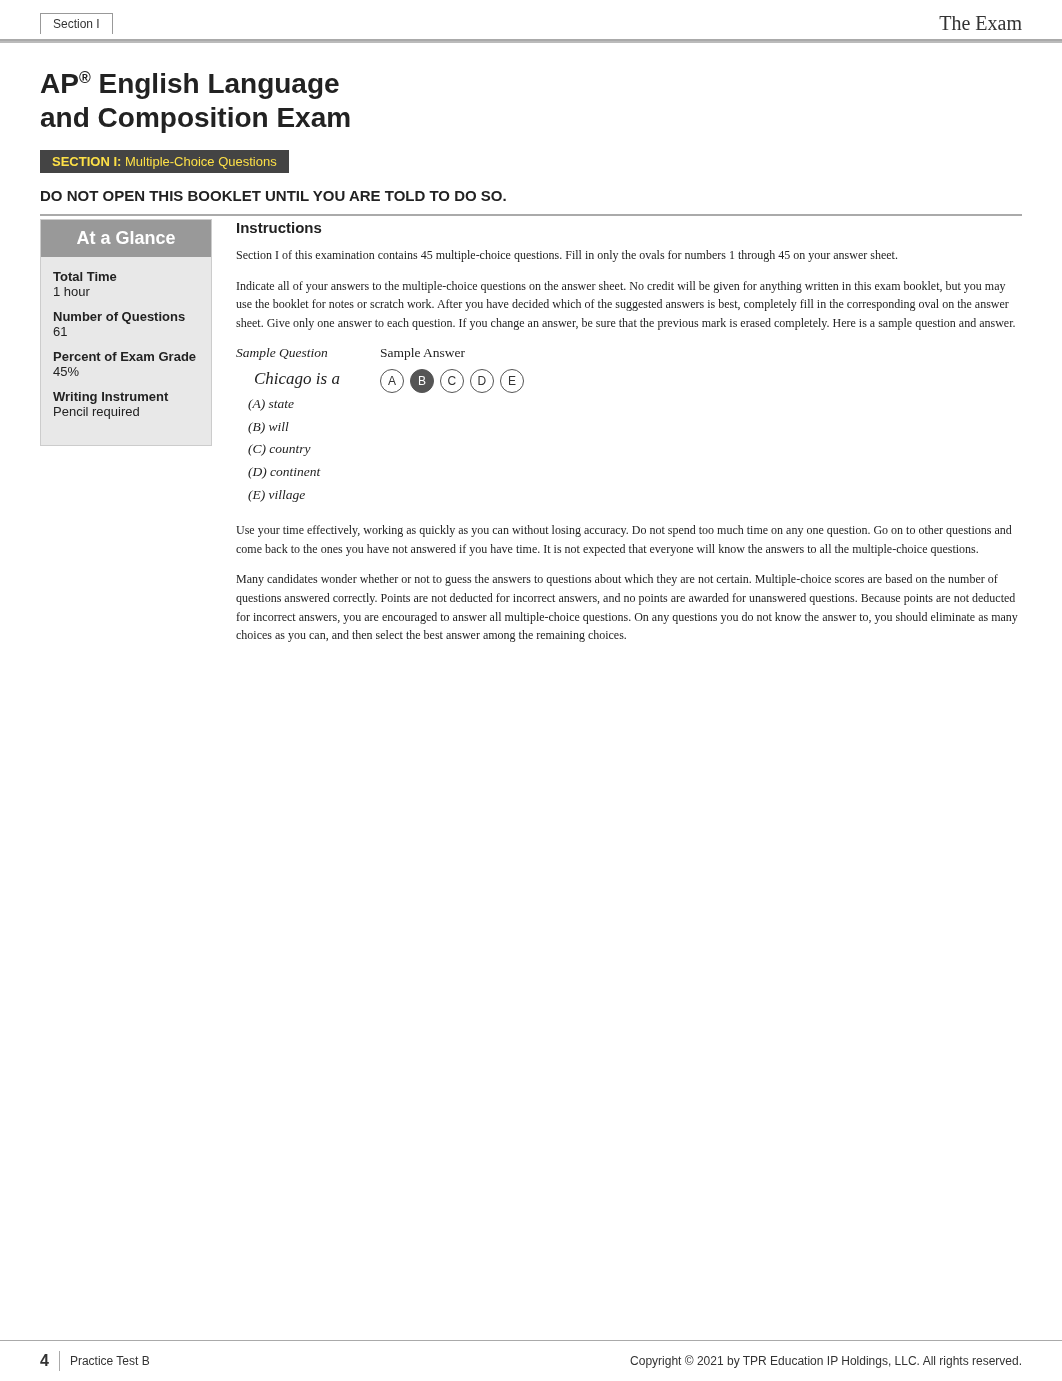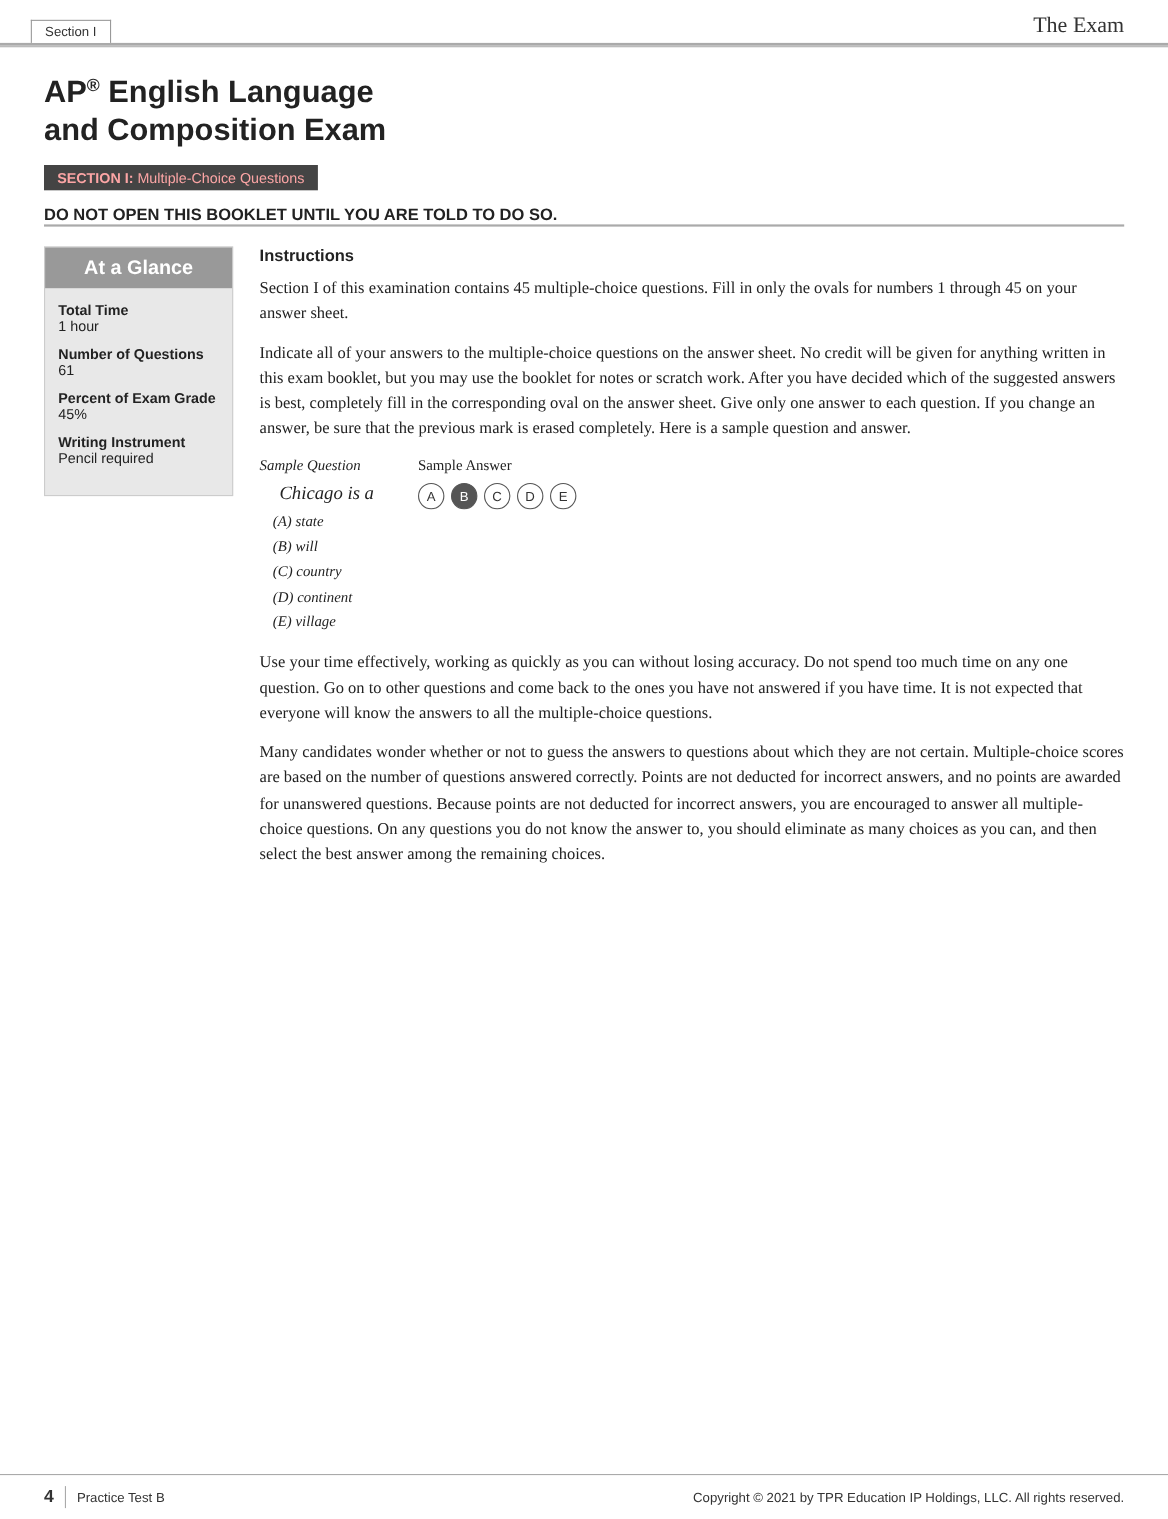--- a/index.html
+++ b/index.html
@@ -10,22 +10,22 @@
       width: 1062px;
       min-height: 1381px;
       position: relative;
       font-size: 14px;
     }
 
     
     .page-header {
       display: flex;
       justify-content: space-between;
-      align-items: flex-end;
-      padding: 8px 40px 0 28px;
+      align-items: center;
+      padding: 8px 40px 0 40px;
       border-bottom: 2px solid #aaa;
       margin-bottom: 0;
     }
     .section-tab {
       background: #fff;
       border: 1px solid #999;
       border-bottom: none;
       padding: 3px 12px;
       font-size: 12px;
       font-family: Arial, sans-serif;
@@ -61,37 +61,38 @@
       margin-top: 10px;
     }
     .exam-title sup {
       font-size: 16px;
     }
 
     
     .section-label {
       display: inline-block;
       background: #444;
-      color: #fca5a5;
+      color: #fde047;
       padding: 4px 12px;
       font-size: 13px;
       font-family: Arial, sans-serif;
       margin-bottom: 14px;
     }
     .section-label strong {
       font-weight: bold;
     }
 
     
     .do-not-open {
       font-size: 15px;
       font-weight: bold;
       font-family: Arial, sans-serif;
       border-bottom: 2px solid #aaa;
-      margin-bottom: 18px;
+      padding-bottom: 10px;
+      margin-bottom: 3px;
     }
 
     
     .two-col {
       display: flex;
       gap: 24px;
       align-items: flex-start;
     }
 
     
@@ -134,21 +135,21 @@
     .instructions-col {
       flex: 1;
     }
     .instructions-heading {
       font-size: 15px;
       font-weight: bold;
       font-family: Arial, sans-serif;
       margin-bottom: 10px;
     }
     .instructions-para {
-      font-size: 15px;
+      font-size: 12px;
       line-height: 1.55;
       margin-bottom: 12px;
       font-family: Georgia, serif;
     }
 
     
     .sample-area {
       display: flex;
       gap: 40px;
       margin-bottom: 14px;

